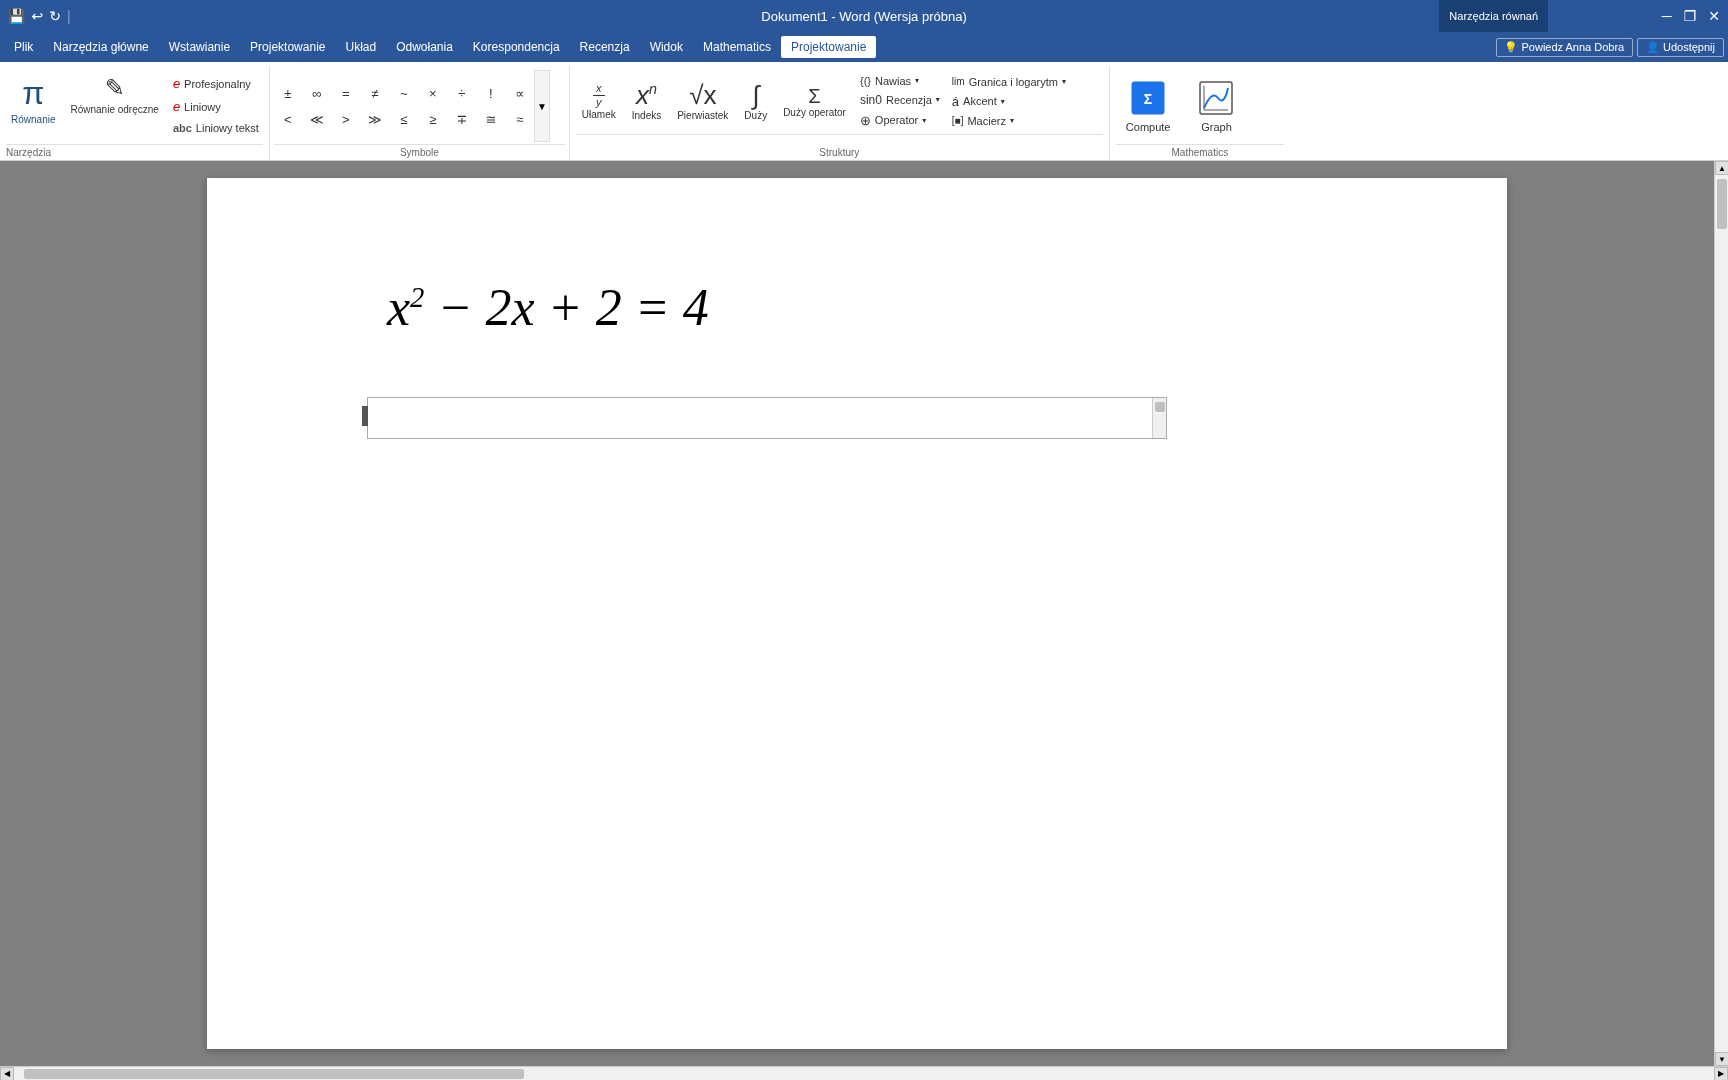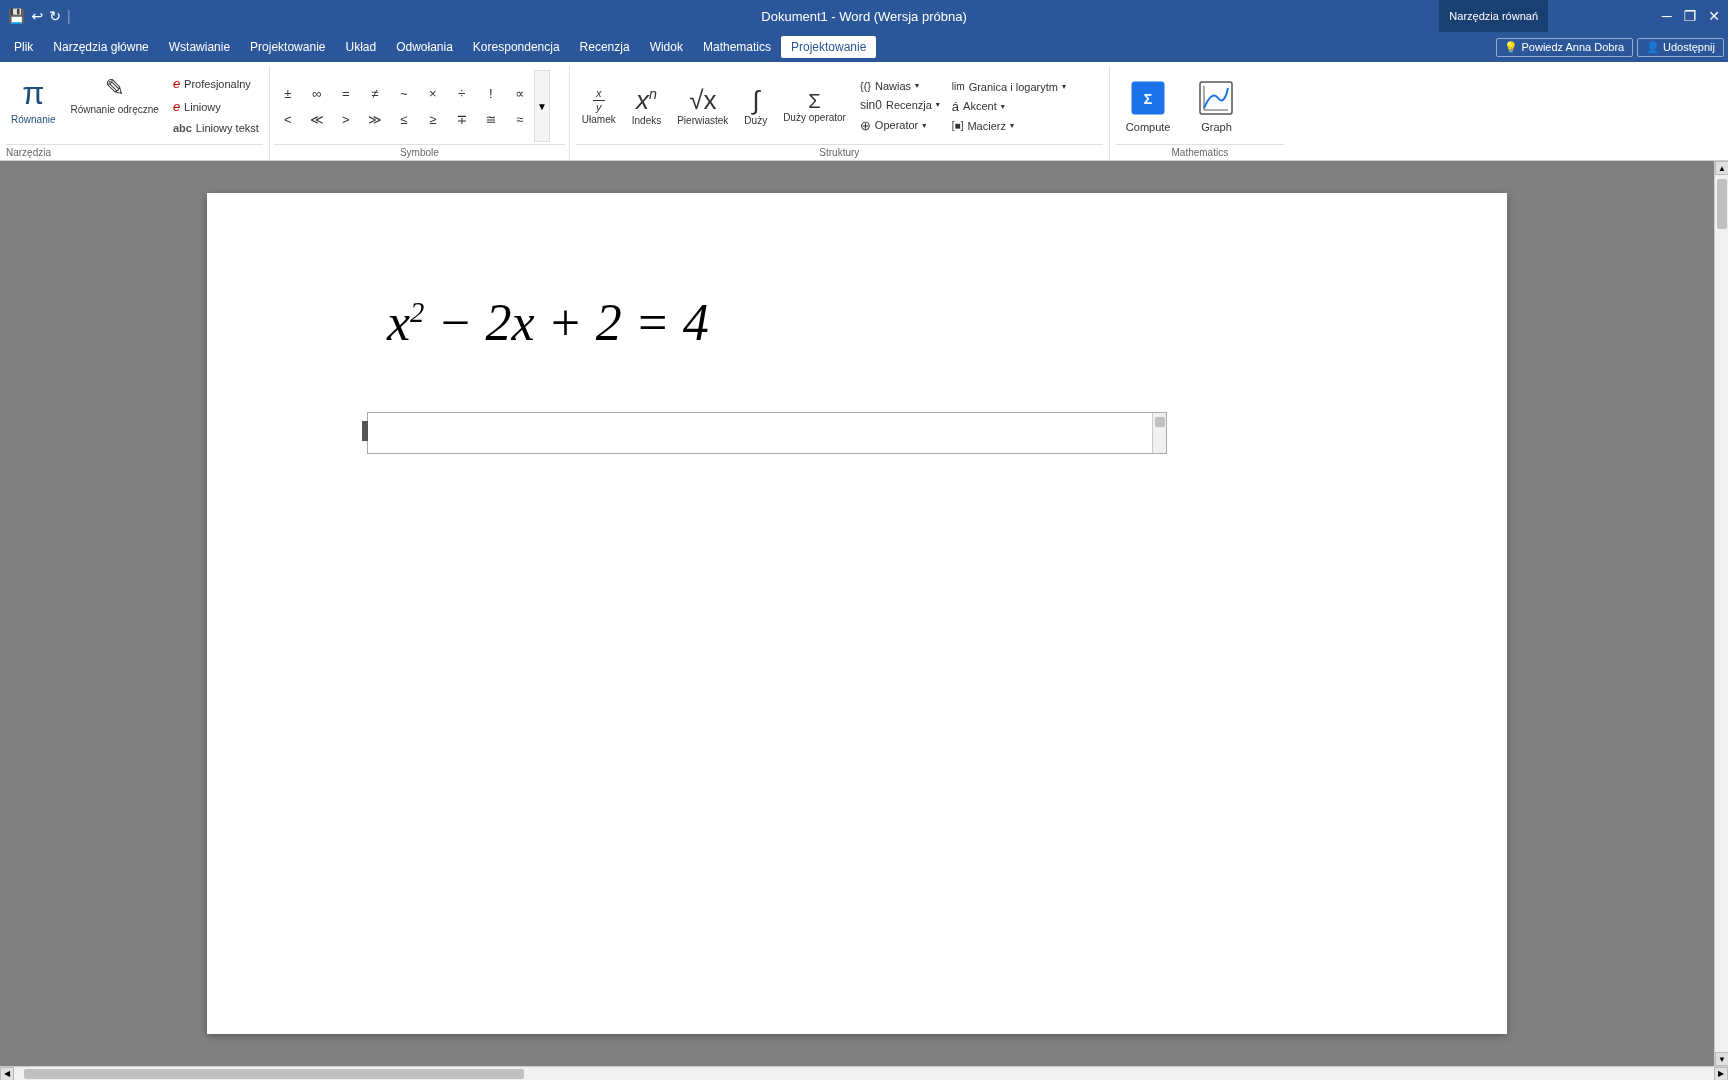--- a/index.html
+++ b/index.html
@@ -549,21 +549,21 @@
               <span>Akcent</span>
               <span style="font-size:8px;">▾</span>
             </div>
             <div class="struct-btn-sm">
               <span style="font-size:10px;">[■]</span>
               <span>Macierz</span>
               <span style="font-size:8px;">▾</span>
             </div>
           </div>
         </div>
-        <div class="ribbon-group-label" style="border-top:1px solid #e0e0e0; margin-top:2px; padding-top:2px; text-align:center;">Struktury</div>
+        <div class="ribbon-group-label" style="border-top:1px solid #e0e0e0; margin-top:2px; padding-top:12px; text-align:center;">Struktury</div>
       </div>
 
       <div class="math-group" style="min-width:180px;">
         <div class="math-content">
           <div class="math-large-btn">
             <div class="ml-icon">
               <svg width="36" height="36" viewBox="0 0 36 36">
                 <rect x="2" y="2" width="32" height="32" rx="2" fill="#1a73e8" stroke="#1a73e8"></rect>
                 <text x="18" y="24" text-anchor="middle" fill="white" font-size="14" font-weight="bold">Σ</text>
               </svg>
@@ -582,21 +582,21 @@
             <span>Graph</span>
           </div>
         </div>
         <div class="ribbon-group-label" style="border-top:1px solid #e0e0e0; margin-top:2px; padding-top:2px; text-align:center;">Mathematics</div>
       </div>
     </div>
   </div>
 
   <div id="content-area">
 
-    <div style="flex:1; overflow:auto; display:flex; justify-content:center; padding:32px; background:#808080;">
+    <div style="flex:1; overflow:auto; display:flex; justify-content:center; padding:17px; background:#808080;">
       <div id="document">
         
         <div class="math-equation">
           <div class="math-equation-text">
             <em>x</em><sup>2</sup> − 2<em>x</em> + 2 = 4
           </div>
         </div>
 
         
         <div class="math-result-box">

